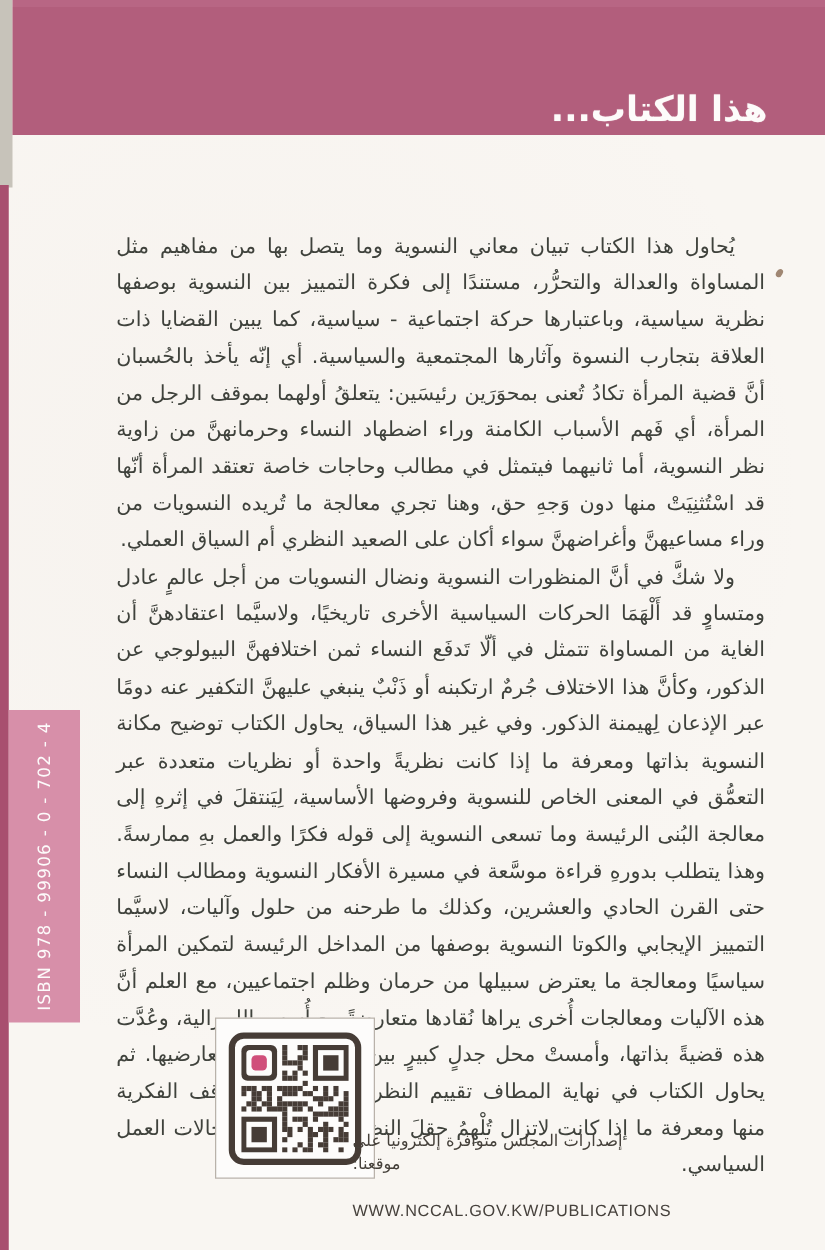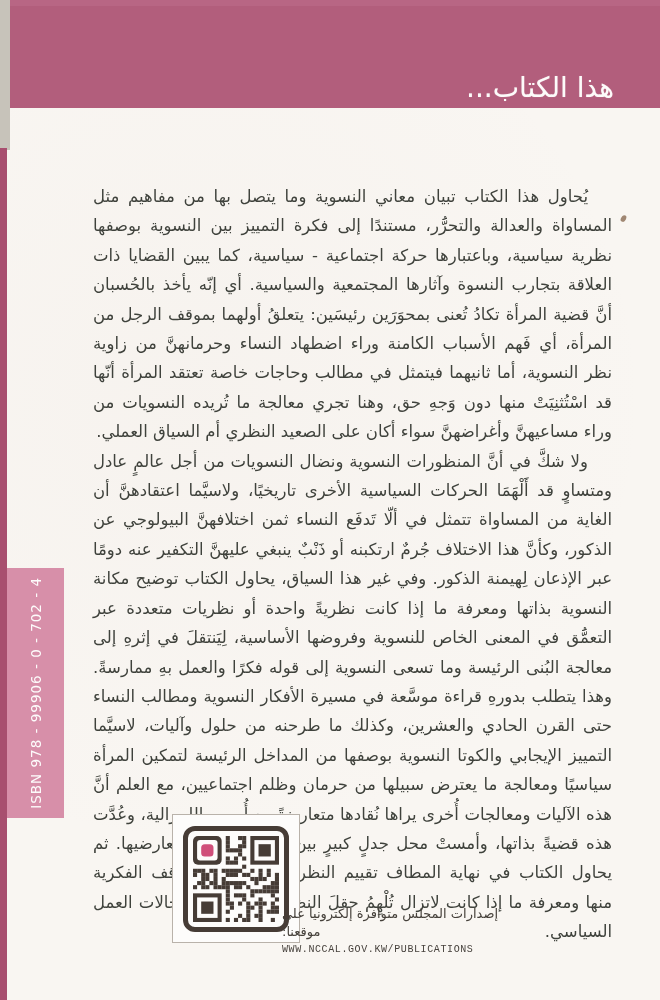--- a/index.html
+++ b/index.html
@@ -15,21 +15,21 @@
   
   .edge-gray{position:absolute;left:0;top:0;width:10px;height:150px;background:#c7c3ba;}
   .edge-pink{position:absolute;left:0;top:148px;width:7px;height:852px;background:#a84f6f;}
   
   .top-band{
     position:absolute;left:10px;top:0;right:0;height:108px;
     background:linear-gradient(#b86684 0 6px,#b25e7c 6px);
   }
   .band-title{
     position:absolute;right:46px;bottom:4px;
-    color:#fdfbfa;font-size:28px;font-weight:normal;
+    color:#fdfbfa;font-size:28px;font-weight:bold;
     direction:rtl;letter-spacing:0;
     text-shadow:0 0 1px rgba(255,255,255,.4);
   }
   
   .body-text{
     position:absolute;top:182px;left:93px;right:48px;
     direction:rtl;text-align:justify;text-align-last:right;
     color:#3f423c;font-size:16.5px;line-height:29.4px;
   }
   .body-text p{margin:0;text-indent:24px;}
@@ -54,22 +54,22 @@
     box-sizing:border-box;display:flex;align-items:center;justify-content:center;
     background:#fdfcfb;
   }
   
   .footer-caption{
     position:absolute;right:158px;top:905px;width:220px;
     direction:rtl;text-align:left;color:#45403a;
   }
   .footer-caption .ar{font-size:13px;line-height:18px;text-align:left;}
   .footer-caption .url{
-    direction:ltr;margin-top:3px;font-family:Liberation Mono, monospace;
-    font-size:10px;letter-spacing:.6px;color:#46413c;text-align:left;
+    direction:ltr;margin-top:20px;font-family:Liberation Sans, sans-serif;
+    font-size:13px;letter-spacing:.6px;color:#46413c;text-align:left;
   }
   .speck{position:absolute;left:621px;top:215px;width:5px;height:7px;
     background:#8a6b52;border-radius:60% 40% 55% 45%;opacity:.8;transform:rotate(25deg);}
 </style>
 </head>
 <body>
 
 <div class="page">
 
   <div class="edge-gray"></div>

